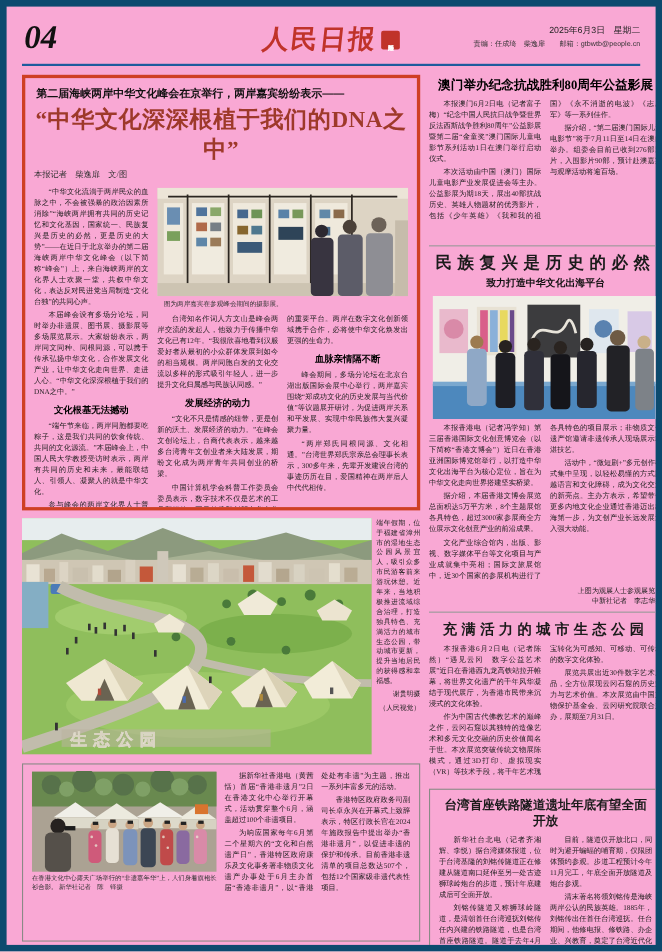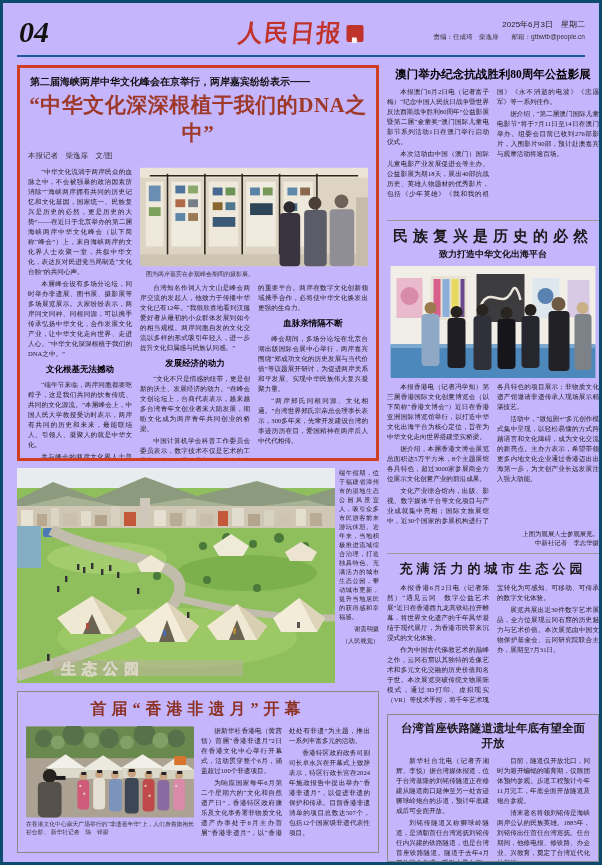--- a/index.html
+++ b/index.html
@@ -1,18 +1,18 @@
 <!DOCTYPE html>
 <html><head>
 <meta charset="utf-8">
 <style>
   html,body{margin:0;padding:0;background:#d9d9d5;}
   .page{
     position:relative;width:602px;height:865px;margin:0 auto;
-    background:#c4b5fd;border:3px solid #0c4a6e;box-sizing:border-box;
+    background:#f9a8d4;border:6px solid #0c4a6e;box-sizing:border-box;
     font-family:"Liberation Serif","DejaVu Serif",serif;color:#1b1b1b;
     overflow:hidden;
   }
   .inner{padding:10px 14px 0 14px;}
 
   
   .masthead-row{position:relative;height:42px;border-bottom:2px solid #1d5b9d;}
   .pageno{position:absolute;left:2px;top:2px;font:italic 900 30px "Liberation Serif",serif;color:#111;}
   .section-box{position:absolute;left:44px;top:8px;background:#1d5b9d;color:#fff;
     font:bold 14.5px "Liberation Sans",sans-serif;padding:3px 12px 4px;letter-spacing:2px;}
@@ -266,21 +266,20 @@
             <text x="44" y="206" font-family="'Liberation Sans',sans-serif" font-size="15" font-weight="bold" fill="#ffffff" stroke="#d8d2c0" stroke-width="0.4" letter-spacing="6">生态公园</text>
           </svg>
           <div class="park-cap">
             <span>端午假期，位于福建省漳州市的湿地生态公园风景宜人，吸引众多市民游客前来游玩休憩。近年来，当地积极推进流域综合治理，打造独具特色、充满活力的城市生态公园，带动城市更新，提升当地居民的获得感和幸福感。</span>
             <div class="credit">谢贵明摄</div>
             <div class="credit">（人民视觉）</div>
           </div>
         </div>
 
         <article class="thin-box heritage-box">
-          <h2 class="heritage-hl">首届“香港非遗月”开幕</h2>
           <div class="heritage-flex">
             <div class="heritage-left">
               <svg class="art-photo" viewBox="0 0 170 92" width="170" height="92">
                 <rect width="170" height="92" fill="#aba293"></rect>
                 <rect width="170" height="32" fill="#69894f"></rect>
                 <g fill="#57724a">
                     <circle cx="18" cy="12" r="9"></circle>
                     <circle cx="48" cy="8" r="11"></circle>
                     <circle cx="84" cy="12" r="10"></circle>
                     <circle cx="120" cy="8" r="11"></circle>

